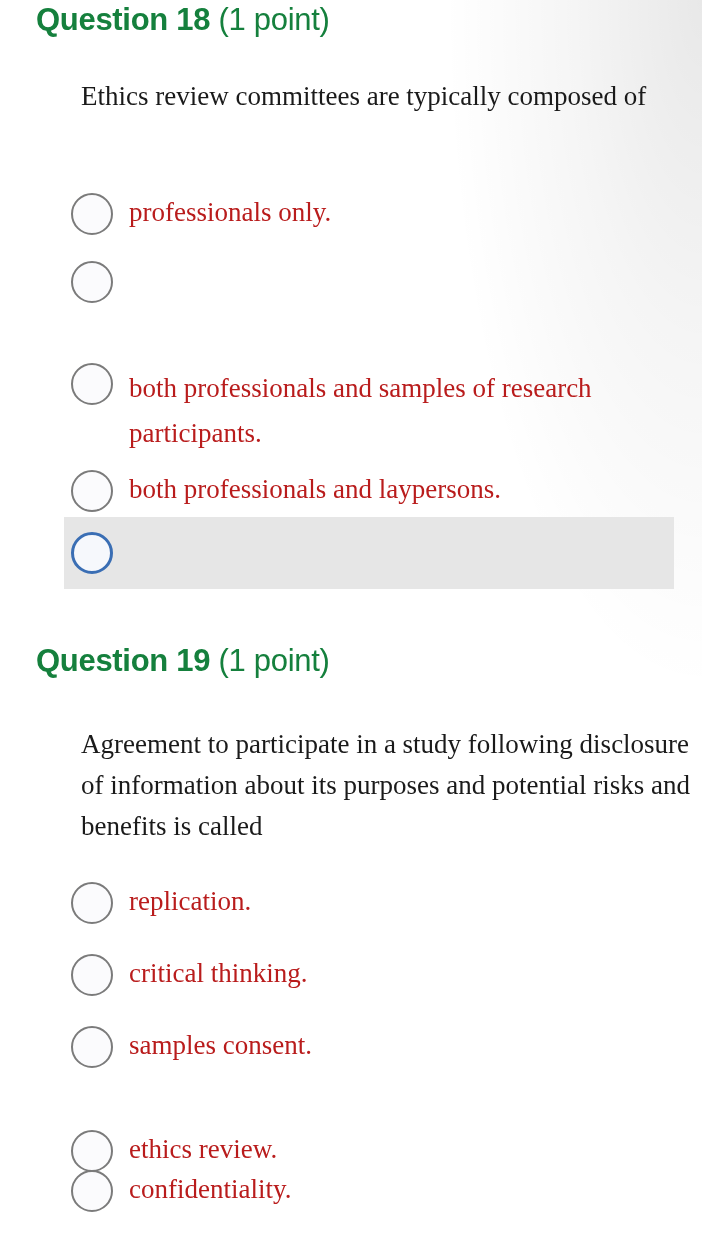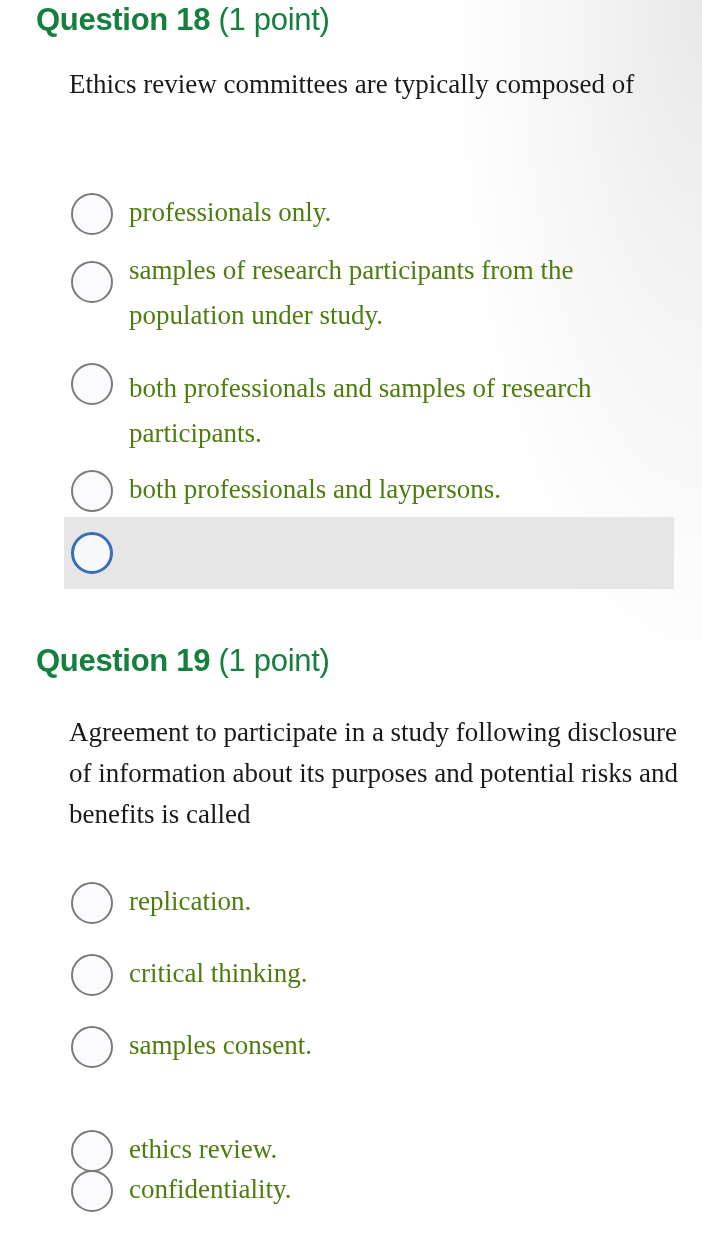--- a/index.html
+++ b/index.html
@@ -35,21 +35,21 @@
   .q-heading .q-num { font-weight: bold; }
   .q-heading .q-points { font-weight: normal; }
   .q-prompt {
     position: absolute;
     left: 65px;
     width: 610px;
     font-family: "Liberation Serif", "DejaVu Serif", serif;
     font-size: 27px;
     line-height: 41px;
     color: #1a1a1a;
-    margin: 4px;
+    margin: 16px;
   }
   .option {
     position: absolute;
     left: 64px;
     width: 610px;
     cursor: pointer;
   }
   .option.hover {
     background: #e6e6e6;
   }
@@ -67,21 +67,21 @@
     border: 3.5px solid #3a6eb4;
     background: #f6f8fc;
   }
   .opt-label {
     position: absolute;
     left: 65px;
     width: 540px;
     font-family: "Liberation Serif", "DejaVu Serif", serif;
     font-size: 27px;
     line-height: 45px;
-    color: #4d7c0f;
+    color: #b91c1c;
   }
 </style>
 </head>
 <body>
 
 <div class="shade"></div>
 
 <div>
   <div class="q-heading" style="top:2px;">
     <span class="q-num">Question 18</span>
@@ -89,21 +89,20 @@
   </div>
   <p class="q-prompt" style="top:60px;">Ethics review committees are typically composed of</p>
 
   <div class="option" style="top:190px;height:48px;">
     <span class="radio" style="top:3px;"></span>
     <span class="opt-label" style="top:0px;">professionals only.</span>
   </div>
 
   <div class="option" style="top:248px;height:92px;">
     <span class="radio" style="top:13px;"></span>
-    <span class="opt-label" style="top:0px;">samples of research participants from the population under study.</span>
   </div>
 
   <div class="option" style="top:350px;height:92px;">
     <span class="radio" style="top:13px;"></span>
     <span class="opt-label" style="top:16px;">both professionals and samples of research participants.</span>
   </div>
 
   <div class="option" style="top:467px;height:48px;">
     <span class="radio" style="top:3px;"></span>
     <span class="opt-label" style="top:0px;">both professionals and laypersons.</span>

